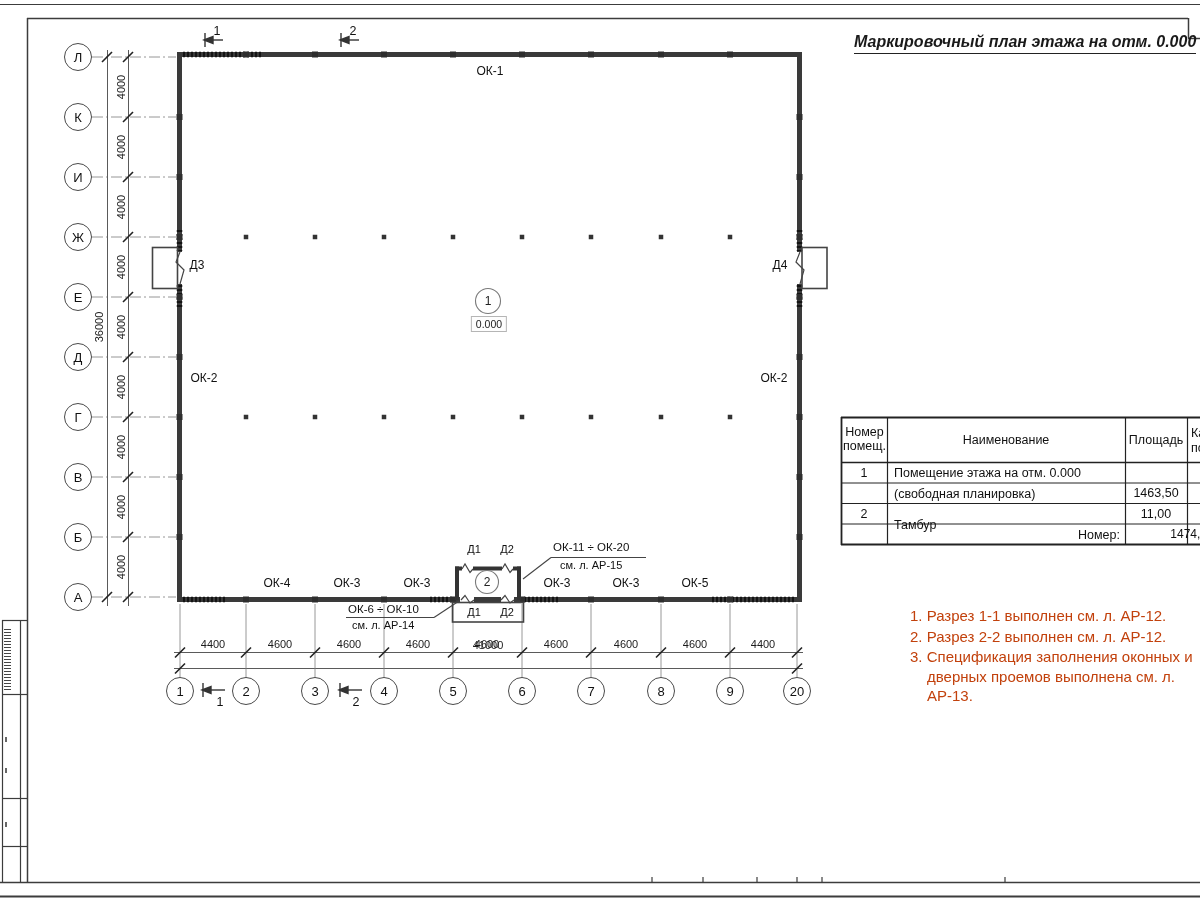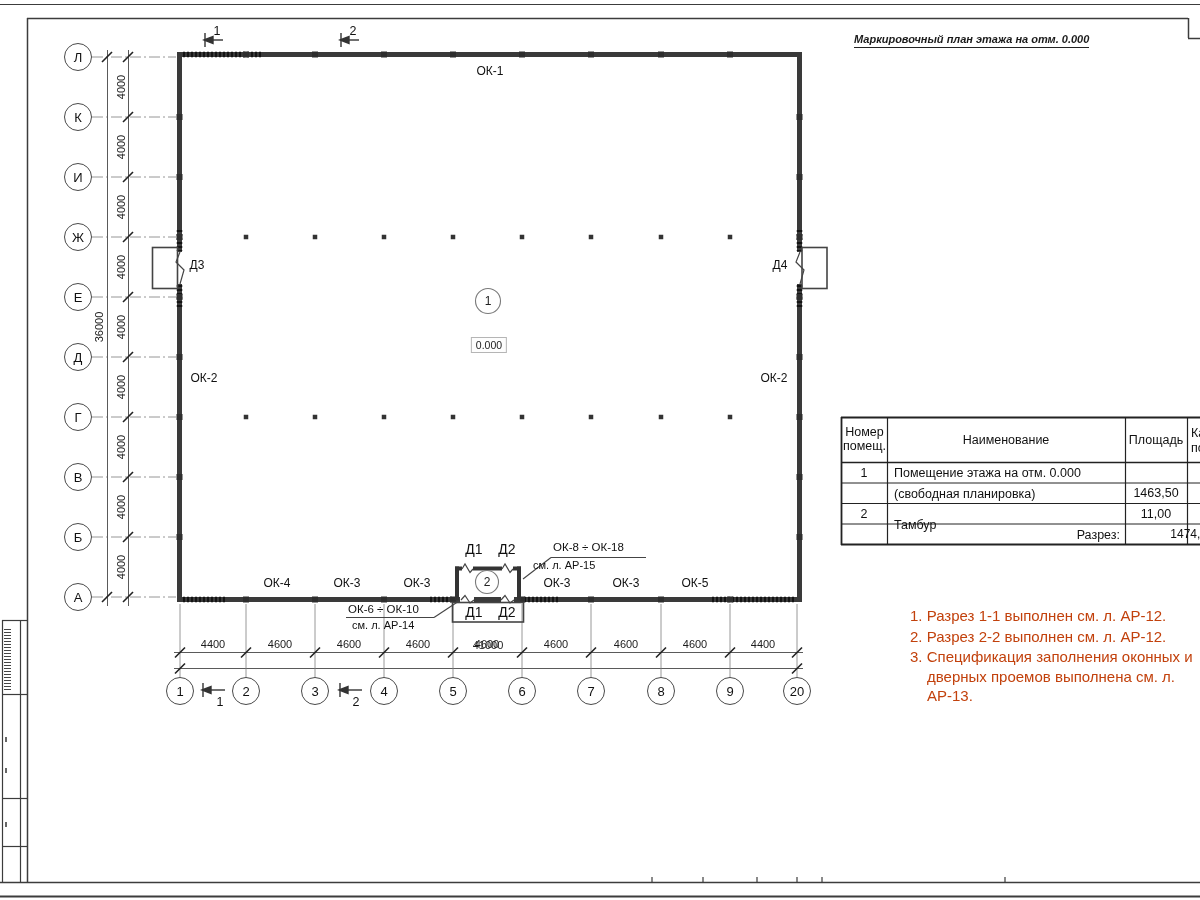--- a/index.html
+++ b/index.html
@@ -9,21 +9,21 @@
   .txt{position:absolute;transform:translate(-50%,-50%);white-space:nowrap;color:#111;}
   .txtl{position:absolute;white-space:nowrap;color:#111;}
   .vdim{position:absolute;transform:translate(-50%,-50%) rotate(-90deg);white-space:nowrap;
         font-size:11px;color:#1c1c1c;}
   .hdim{font-size:11px;color:#1c1c1c;}
   .axc{position:absolute;width:28px;height:28px;border:1.4px solid #4a4a4a;border-radius:50%;
        background:#fff;display:flex;align-items:center;justify-content:center;
        font-size:13px;color:#111;transform:translate(-50%,-50%);box-sizing:border-box;}
   .roomnum{position:absolute;transform:translate(-50%,-50%);font-size:12px;color:#222;}
   .lbl{font-size:12px;}
-  .dlbl{font-size:14px;}
+  .dlbl{font-size:11px;}
   .title{font-style:italic;font-weight:bold;border-bottom:1.6px solid #222;padding-bottom:2px;
          white-space:nowrap;color:#1a1a1a;}
   .elev{position:absolute;transform:translate(-50%,-50%);border:1px solid #b5b5b5;background:#fdfdfd;
         font-size:10.5px;padding:1px 4px;color:#222;}
   .cell{position:absolute;font-size:12.5px;color:#111;}
   .notes{position:absolute;left:883px;top:606px;width:302px;font-size:15px;line-height:1.3;color:#c2410c;margin-left:27px;}
   .note{padding-left:17px;text-indent:-17px;margin-bottom:1px;}
   .stamp-noise{position:absolute;left:4px;top:628px;width:7px;height:62px;
      background:repeating-linear-gradient(0deg,#444 0 1.2px,transparent 1.2px 3px);}
   .secnum{font-size:12.5px;}
@@ -255,21 +255,21 @@
     <line x1="841" y1="544.5" x2="1200" y2="544.5" stroke-width="1.8"></line>
     <line x1="841.5" y1="417" x2="841.5" y2="545" stroke-width="1.8"></line>
     <line x1="887.5" y1="417" x2="887.5" y2="545" stroke-width="1.2"></line>
     <line x1="1125.5" y1="417" x2="1125.5" y2="545" stroke-width="1.2"></line>
     <line x1="1187.5" y1="417" x2="1187.5" y2="545" stroke-width="1.2"></line>
   </g>
 </svg>
 
 <div class="stamp-noise"></div>
 
-<div class="txtl title" style="left:854px;top:33px;font-size:11px;">Маркировочный план этажа на отм. 0.000</div>
+<div class="txtl title" style="left:854px;top:33px;font-size:16px;">Маркировочный план этажа на отм. 0.000</div>
 
 <div class="axc" style="left:78px;top:57px">Л</div>
 <div class="axc" style="left:78px;top:117px">К</div>
 <div class="axc" style="left:78px;top:177px">И</div>
 <div class="axc" style="left:78px;top:237px">Ж</div>
 <div class="axc" style="left:78px;top:297px">Е</div>
 <div class="axc" style="left:78px;top:357px">Д</div>
 <div class="axc" style="left:78px;top:417px">Г</div>
 <div class="axc" style="left:78px;top:477px">В</div>
 <div class="axc" style="left:78px;top:537px">Б</div>
@@ -318,25 +318,25 @@
 <div class="txt lbl" style="left:417px;top:583px">ОК-3</div>
 <div class="txt lbl" style="left:557px;top:583px">ОК-3</div>
 <div class="txt lbl" style="left:626px;top:583px">ОК-3</div>
 <div class="txt lbl" style="left:695px;top:583px">ОК-5</div>
 <div class="txt dlbl" style="left:474px;top:549px">Д1</div>
 <div class="txt dlbl" style="left:507px;top:549px">Д2</div>
 <div class="txt dlbl" style="left:474px;top:612px">Д1</div>
 <div class="txt dlbl" style="left:507px;top:612px">Д2</div>
 
 <div class="roomnum" style="left:488px;top:301px">1</div>
-<div class="elev" style="left:489px;top:345px">0.000</div>
+<div class="elev" style="left:489px;top:324px">0.000</div>
 <div class="roomnum" style="left:487px;top:582px">2</div>
 
-<div class="txtl leader1" style="left:553px;top:541px">ОК-8 ÷ ОК-18</div>
-<div class="txtl leader2" style="left:533px;top:559px">см. л. АР-15</div>
+<div class="txtl leader1" style="left:553px;top:541px">ОК-11 ÷ ОК-20</div>
+<div class="txtl leader2" style="left:560px;top:559px">см. л. АР-15</div>
 <div class="txtl leader1" style="left:348px;top:603px">ОК-6 ÷ ОК-10</div>
 <div class="txtl leader2" style="left:352px;top:619px">см. л. АР-14</div>
 
 <div class="txt secnum" style="left:217px;top:31px">1</div>
 <div class="txt secnum" style="left:353px;top:31px">2</div>
 <div class="txt secnum" style="left:220px;top:702px">1</div>
 <div class="txt secnum" style="left:356px;top:702px">2</div>
 
 <div class="cell" style="left:842px;top:425px;width:45px;text-align:center;line-height:1.12;">Номер помещ.</div>
 <div class="txt" style="left:1006px;top:440px;font-size:12.5px;">Наименование</div>
@@ -344,21 +344,21 @@
 <div class="cell" style="left:1191px;top:426px;">Ка</div>
 <div class="cell" style="left:1191px;top:441px;">по</div>
 
 <div class="txt" style="left:864px;top:473px;font-size:12.5px;">1</div>
 <div class="cell" style="left:894px;top:466px;">Помещение этажа на отм. 0.000</div>
 <div class="cell" style="left:894px;top:487px;">(свободная планировка)</div>
 <div class="txt" style="left:1156px;top:493px;font-size:12.5px;">1463,50</div>
 <div class="txt" style="left:864px;top:514px;font-size:12.5px;">2</div>
 <div class="cell" style="left:894px;top:518px;">Тамбур</div>
 <div class="txt" style="left:1156px;top:514px;font-size:12.5px;">11,00</div>
-<div class="cell" style="left:894px;top:528px;width:226px;text-align:right;">Разрез:</div>
+<div class="cell" style="left:894px;top:528px;width:226px;text-align:right;">Номер:</div>
 <div class="txt" style="left:1192px;top:534px;font-size:12px;">1474,50</div>
 
 <div class="notes">
   <div class="note">1. Разрез 1-1 выполнен см. л. АР-12.</div>
   <div class="note">2. Разрез 2-2 выполнен см. л. АР-12.</div>
   <div class="note">3. Спецификация заполнения оконных и дверных проемов выполнена см. л. АР-13.</div>
 </div>
 
 </div>
 

